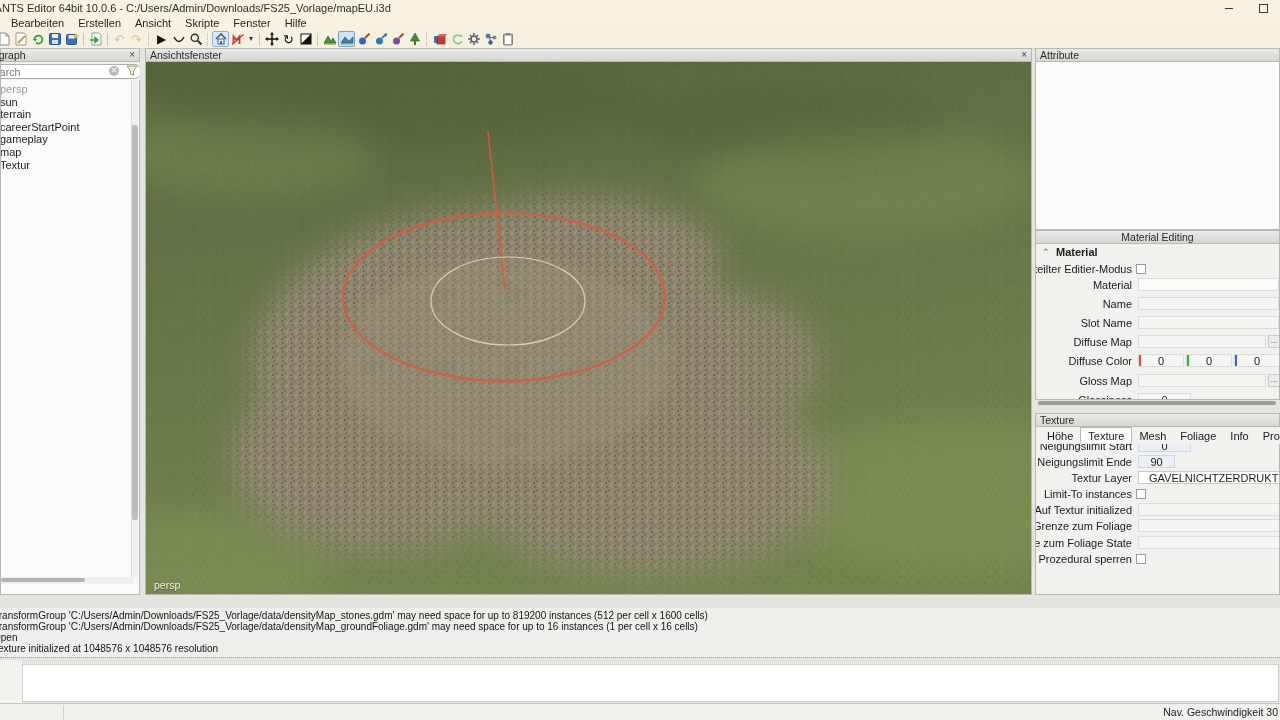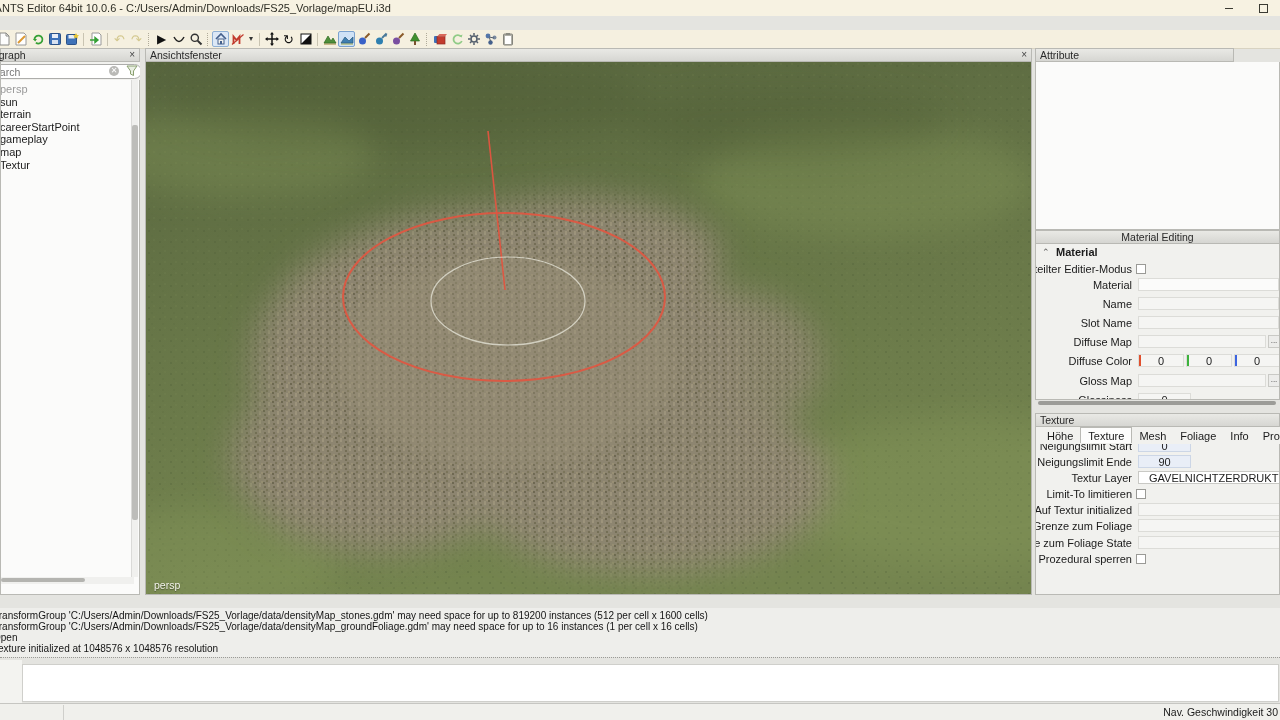--- a/index.html
+++ b/index.html
@@ -70,20 +70,28 @@
   <div id="titlebar" class="abs">
     <div class="t">GIANTS Editor 64bit 10.0.6 - C:/Users/Admin/Downloads/FS25_Vorlage/mapEU.i3d</div>
     <div class="wbtn" style="left:1218px;">
       <div style="width:8px;height:1px;background:#3a3a32;"></div>
     </div>
     <div class="wbtn" style="left:1252px;">
       <div style="width:7px;height:7px;border:1px solid #3a3a32;"></div>
     </div>
   </div>
 
+  <div id="menubar" class="abs">
+    <span class="mitem">Bearbeiten</span>
+    <span class="mitem">Erstellen</span>
+    <span class="mitem">Ansicht</span>
+    <span class="mitem">Skripte</span>
+    <span class="mitem">Fenster</span>
+    <span class="mitem">Hilfe</span>
+  </div>
 
   <div id="toolbar" class="abs">
     <div class="strip">
       <div class="ti">
           <svg width="14" height="14">
             <path d="M3 1h6l3 3v9H3z" fill="#fdfdfd" stroke="#8a8a88"></path>
             <path d="M9 1v3h3" fill="none" stroke="#8a8a88"></path>
           </svg>
         </div>
       <div class="ti">
@@ -335,21 +343,21 @@
       </g>
       <rect width="887" height="533" fill="url(#grav)" mask="url(#gm)"></rect>
       <ellipse cx="360" cy="300" rx="170" ry="105" fill="#9a9178" opacity="0.4" filter="url(#b8)"></ellipse>
       <line x1="342" y1="69" x2="359" y2="228" stroke="#e25540" stroke-width="1.6" opacity="0.95"></line>
       <ellipse cx="358" cy="235" rx="161" ry="84" fill="none" stroke="#e25540" stroke-width="2" opacity="0.9"></ellipse>
       <ellipse cx="362" cy="239" rx="77" ry="44" fill="none" stroke="#eeeee2" stroke-width="1.2" opacity="0.7"></ellipse>
     </svg>
     <div class="abs" id="persp-label" style="left:8px;top:517px;">persp</div>
   </div>
 
-  <div class="abs phdr" style="left:1035px;top:48px;width:199px;">
+  <div class="abs phdr" style="left:1035px;top:48px;width:245px;">
     <span>Attribute</span>
   </div>
   <div class="abs white" style="left:1035px;top:62px;width:245px;height:168px;"></div>
 
   <div class="abs phdr" style="left:1035px;top:230px;width:245px;justify-content:center;">
     <span>Material Editing</span>
   </div>
   <div class="abs graybg" style="left:1035px;top:244px;width:245px;height:156px;overflow:hidden;">
     <div class="abs" style="left:6px;top:3px;font-size:9px;color:#555;">⌃</div>
     <div class="abs" style="left:20px;top:2px;font-weight:bold;">Material</div>
@@ -387,24 +395,24 @@
   <div class="abs phdr" style="left:1035px;top:413px;width:245px;">
     <span>Texture</span>
   </div>
   <div class="abs" style="left:1035px;top:427px;width:245px;height:17px;background:#f1f1ee;border-left:1px solid #b9b9b4;box-sizing:border-box;overflow:hidden;white-space:nowrap;padding-left:4px;">
     <span class="tab">Höhe</span><span class="tab active">Texture</span><span class="tab">Mesh</span><span class="tab">Foliage</span><span class="tab">Info</span><span class="tab">Prozedurale Platzierung</span>
   </div>
   <div class="abs graybg" style="left:1035px;top:444px;width:245px;height:151px;overflow:hidden;">
     <div class="lbl" style="top:-5px;">Neigungslimit Start</div>
     <div class="fld blue" style="left:102px;top:-5px;width:53px;">0</div>
     <div class="lbl" style="top:11px;">Neigungslimit Ende</div>
-    <div class="fld blue" style="left:102px;top:11px;width:53px;">90</div>
+    <div class="fld blue" style="left:102px;top:11px;width:37px;">90</div>
     <div class="lbl" style="top:27px;">Textur Layer</div>
     <div class="fld white" style="left:102px;top:27px;width:142px;">GAVELNICHTZERDRUKT</div>
-    <div class="lbl" style="top:43px;">Limit-To limitieren</div>
+    <div class="lbl" style="top:43px;">Limit-To instances</div>
     <span class="cb" style="left:100px;top:45px;"></span>
     <div class="lbl" style="top:59px;">Auf Textur initialized</div>
     <div class="fld" style="left:102px;top:59px;width:142px;"></div>
     <div class="lbl" style="top:75px;">Grenze zum Foliage</div>
     <div class="fld" style="left:102px;top:75px;width:142px;"></div>
     <div class="lbl" style="top:92px;">Grenze zum Foliage State</div>
     <div class="fld" style="left:102px;top:92px;width:142px;"></div>
     <div class="lbl" style="top:108px;">Prozedural sperren</div>
     <span class="cb" style="left:100px;top:110px;"></span>
   </div>

